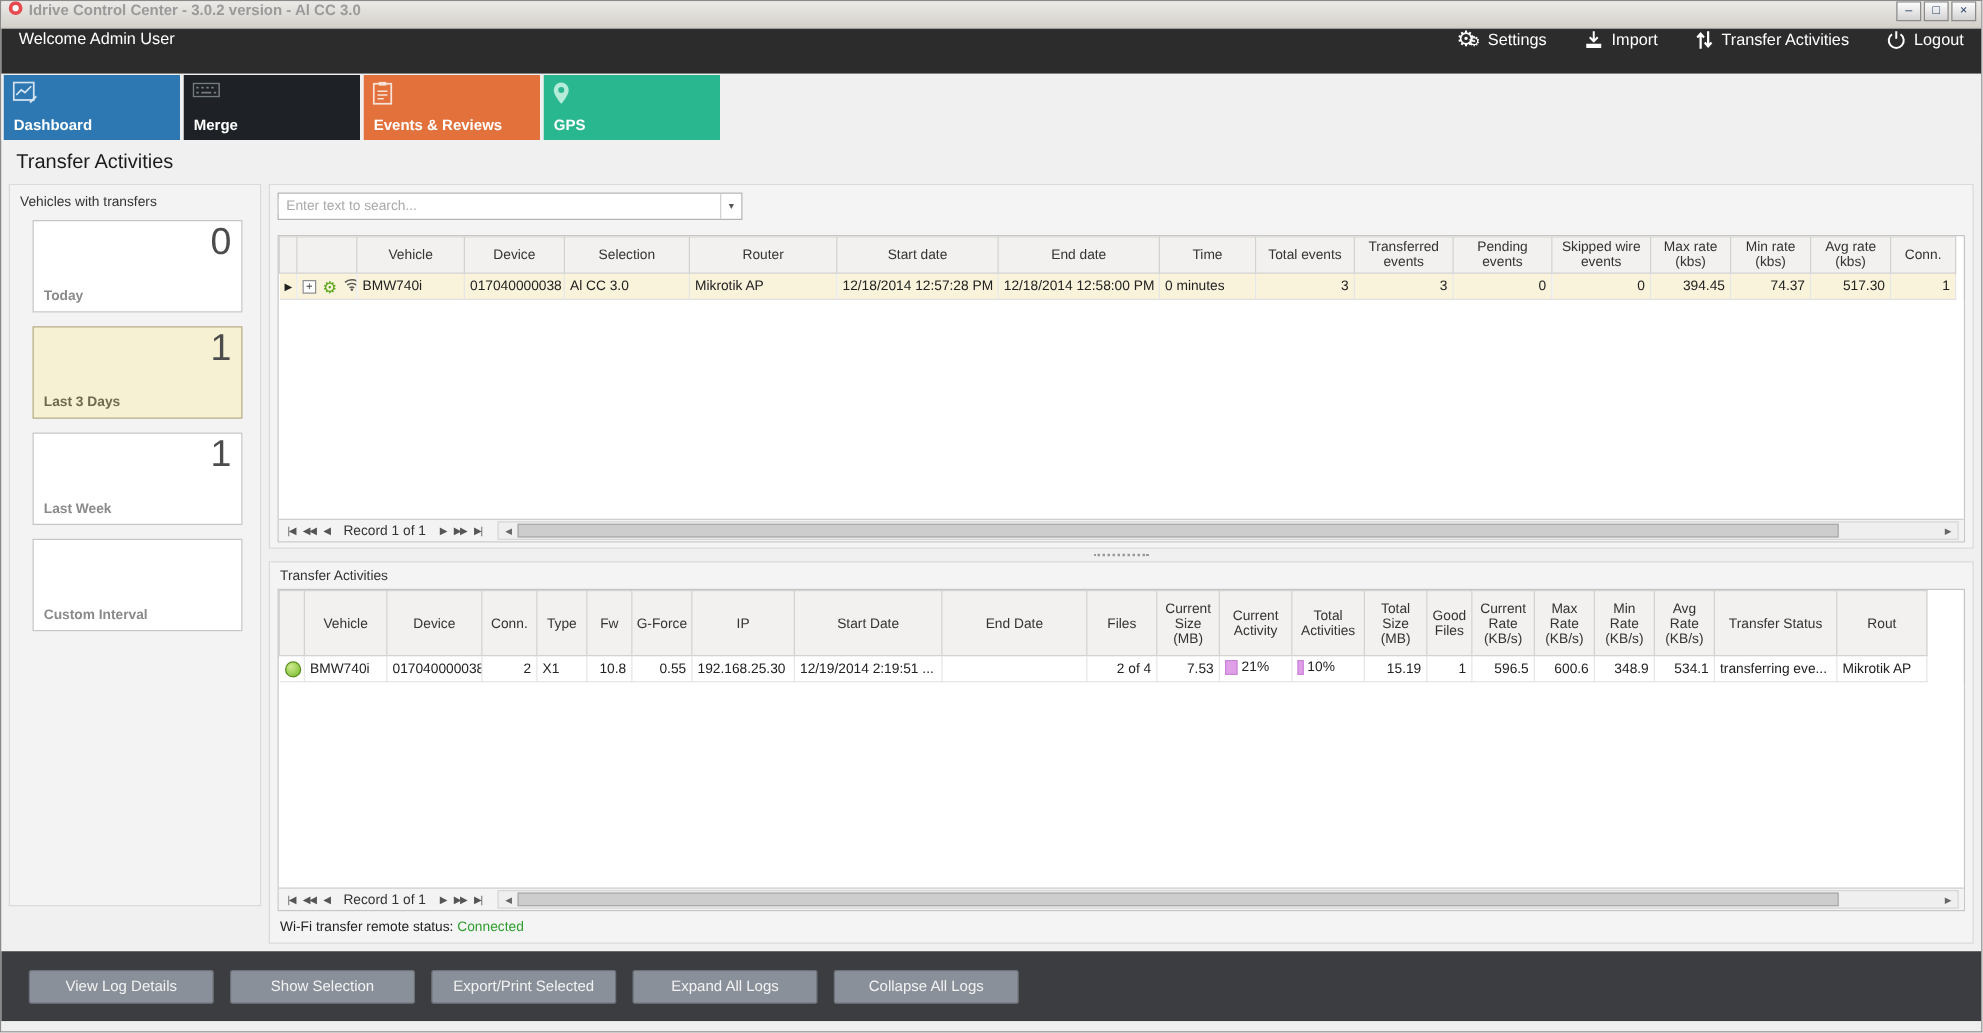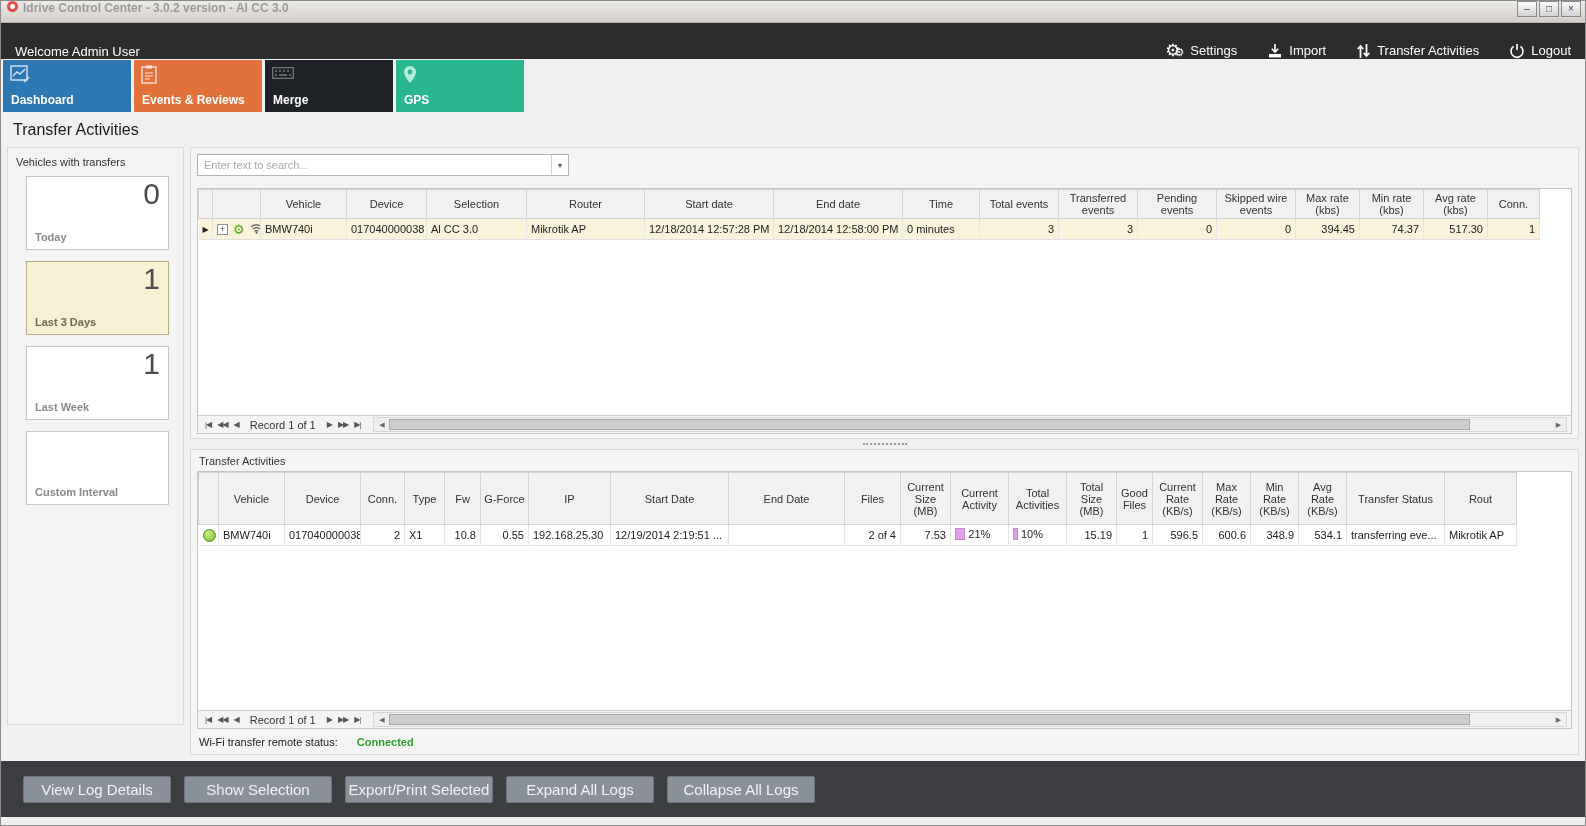--- a/index.html
+++ b/index.html
@@ -7,42 +7,42 @@
   .window { width:1586px; height:826px; display:flex; flex-direction:column; background:#f0f0f0; border:1px solid #8a8a8a; position:relative; overflow:hidden; }
 
   
   .titlebar { height:22px; flex:0 0 22px; background:linear-gradient(#eceae7,#d3d0ca); border-bottom:1px solid #b7b4ad; display:flex; align-items:flex-start; padding:0 4px; }
   .app-icon { width:11px; height:11px; border:3px solid #e44a4e; border-radius:50%; background:#fff; margin:0 5px 0 2px; }
   .win-title { font-size:12px; font-weight:bold; color:#9a9a9a; flex:1; white-space:nowrap; overflow:hidden; }
   .win-controls { display:flex; gap:2px; }
   .win-btn { width:20px; height:16px; border:1px solid #8b8b8b; background:linear-gradient(#fdfdfd,#d2d2d2); font-size:10px; line-height:14px; text-align:center; color:#1d3a5f; cursor:default; }
 
   
-  .topbar { height:36px; flex:0 0 36px; background:#2c2c2c; color:#fff; display:flex; align-items:flex-end; padding:0 14px; }
+  .topbar { height:36px; flex:0 0 36px; background:#2c2c2c; color:#fff; display:flex; align-items:flex-start; padding:0 14px; }
   .welcome { font-size:13px; }
   .topbar-actions { margin-left:auto; display:flex; align-items:center; gap:30px; }
   .action { display:flex; align-items:center; gap:6px; font-size:13px; cursor:pointer; }
   .action svg { display:block; }
   .gear-big { font-size:17px; line-height:1; }
   .gear-small { font-size:11px; line-height:1; margin-left:-6px; margin-top:-8px; }
 
   
   .tiles { height:54px; flex:0 0 54px; display:flex; gap:3px; padding:1px 0 1px 2px; background:#f0f0f0; }
-  .tile { width:128px; height:52px; position:relative; color:#fff; cursor:pointer; }
+  .tile { width:141px; height:52px; position:relative; color:#fff; cursor:pointer; }
   .tile-0 { background:#2d77b3; } .tile-1 { background:#e2713c; } .tile-2 { background:#1e2227; }
   .tile-3 { background:#29b78f; } .tile-4 { background:#1495a3; } .tile-5 { background:#c78fdd; }
   .tile .t-icon { position:absolute; top:5px; left:7px; opacity:.8; }
   .tile .t-label { position:absolute; left:8px; bottom:5px; font-size:12px; font-weight:bold; white-space:nowrap; }
 
   
   .page-title { flex:0 0 34px; display:flex; align-items:center; padding-left:12px; font-size:16px; color:#1b1b1b; }
 
   
   .content { flex:1; display:flex; gap:6px; padding:0 6px; align-items:flex-start; overflow:hidden; }
-  .sidebar { width:177px; height:578px; background:#f3f3f3; border:1px solid #dadada; padding:6px 0; }
+  .sidebar { width:202px; height:578px; background:#f3f3f3; border:1px solid #dadada; padding:6px 0; }
   .sidebar-title { font-size:11px; color:#333; padding:2px 8px 8px; }
   .card { margin:0 14px 11px 18px; height:74px; background:#fff; border:1px solid #c6c6c6; position:relative; cursor:pointer; }
   .card-value { position:absolute; top:0; right:8px; font-size:30px; color:#4c4c4c; }
   .card-label { position:absolute; left:8px; bottom:6px; font-size:11px; font-weight:bold; color:#8a8a8a; }
   .card.active { background:#f6f1d3; border-color:#b5ae8d; }
   .card.active .card-label { color:#6e6a50; }
 
   .main { flex:1; height:100%; display:flex; flex-direction:column; padding-bottom:4px; min-width:0; }
   .panel { background:#f4f4f4; border:1px solid #dadada; display:flex; flex-direction:column; min-width:0; }
   .panel-logs { height:292px; flex:0 0 292px; }
@@ -78,25 +78,25 @@
   .hs-thumb { position:absolute; top:1px; left:0; height:11px; width:93%; background:#cdcdcd; border:1px solid #a9a9a9; cursor:pointer; }
 
   .splitter { flex:0 0 10px; display:flex; align-items:center; justify-content:center; }
   .splitter-dots { width:44px; border-top:2px dotted #9a9a9a; }
 
   .progress { display:flex; height:14px; }
   .progress-fill { height:12px; background:#dfa0e8; border:1px solid #cb84d8; flex:0 0 auto; max-width:100%; }
   .progress-text { margin-left:3px; font-size:11px; }
 
   .status-line { font-size:11px; color:#222; padding:3px 8px 6px; }
-  .status-value { font-weight:bold;margin-left:16px; }
+  .status-value { font-weight:normal; }
 
   
   .bottombar { flex:0 0 56px; background:#3b3d41; display:flex; align-items:center; padding-left:22px; gap:13px; }
-  .bb-btn { width:148px; height:27px; background:#8a9099; border:1px solid #6e737b; border-radius:2px; color:#f2f2f2; font-size:15px; font-family:"Liberation Sans",sans-serif; cursor:pointer; }
+  .bb-btn { width:148px; height:27px; background:#8a9099; border:1px solid #6e737b; border-radius:2px; color:#f2f2f2; font-size:12px; font-family:"Liberation Sans",sans-serif; cursor:pointer; }
   .bottom-strip { flex:0 0 8px; background:#efefef; }
 </style>
 </head>
 <body>
 
 <div class="window">
 
   <div class="titlebar">
     <span class="app-icon"></span>
     <span class="win-title">Idrive Control Center - 3.0.2 version - Al CC 3.0</span>
@@ -148,38 +148,38 @@
     <div class="tile tile-0">
       <span class="t-icon">
         <svg width="20" height="18" viewBox="0 0 20 18">
             <rect x="1" y="1" width="16" height="14" fill="none" stroke="#fff" stroke-width="1.4"></rect>
             <path d="M3 11l4-4 3 2 5-5" stroke="#fff" stroke-width="1.4" fill="none"></path>
             <path d="M14 17l5-5" stroke="#fff" stroke-width="1.6"></path>
           </svg>
       </span>
       <span class="t-label">Dashboard</span>
     </div>
+    <div class="tile tile-2">
+      <span class="t-icon">
+        <svg width="22" height="12" viewBox="0 0 22 12">
+            <rect x="0.7" y="0.7" width="20.6" height="10.6" fill="none" stroke="#8d939b" stroke-width="1.2"></rect>
+            <path d="M3 4h2M7 4h2M11 4h2M15 4h2M3 8h2M7 8h8M17 8h2M19 4h0.1" stroke="#8d939b" stroke-width="1.4"></path>
+          </svg>
+      </span>
+      <span class="t-label">Merge</span>
+    </div>
     <div class="tile tile-1">
       <span class="t-icon">
         <svg width="17" height="19" viewBox="0 0 17 19">
             <rect x="1" y="2" width="14" height="16" fill="none" stroke="#fff" stroke-width="1.4"></rect>
             <rect x="5" y="0.5" width="6" height="3" fill="#fff"></rect>
             <path d="M4 8h8M4 11h8M4 14h5" stroke="#fff" stroke-width="1.2"></path>
           </svg>
       </span>
       <span class="t-label">Events &amp; Reviews</span>
-    </div>
-    <div class="tile tile-2">
-      <span class="t-icon">
-        <svg width="22" height="12" viewBox="0 0 22 12">
-            <rect x="0.7" y="0.7" width="20.6" height="10.6" fill="none" stroke="#8d939b" stroke-width="1.2"></rect>
-            <path d="M3 4h2M7 4h2M11 4h2M15 4h2M3 8h2M7 8h8M17 8h2M19 4h0.1" stroke="#8d939b" stroke-width="1.4"></path>
-          </svg>
-      </span>
-      <span class="t-label">Merge</span>
     </div>
     <div class="tile tile-3">
       <span class="t-icon">
         <svg width="14" height="19" viewBox="0 0 14 19">
             <path d="M7 1a6 6 0 0 0-6 6c0 4.5 6 11 6 11s6-6.5 6-11a6 6 0 0 0-6-6z" fill="#eafff5" opacity="0.9"></path>
             <circle cx="7" cy="7" r="2.4" fill="#29b78f"></circle>
           </svg>
       </span>
       <span class="t-label">GPS</span>
     </div>

